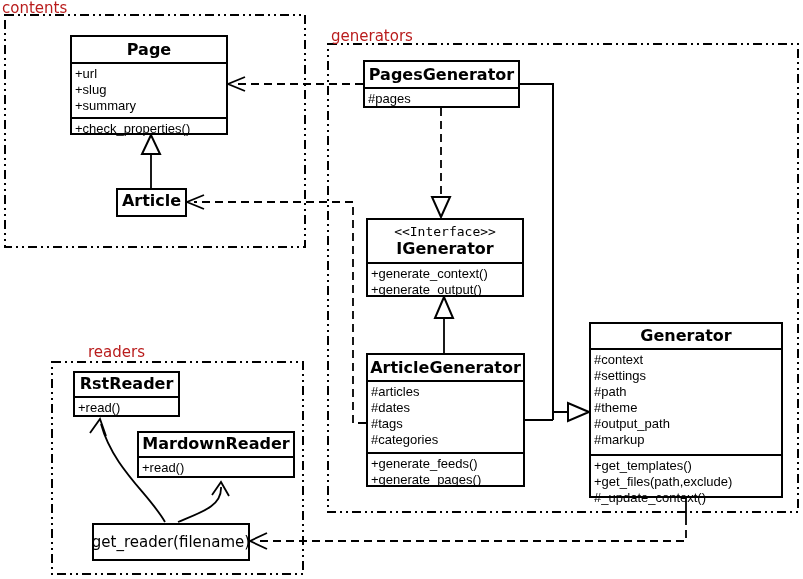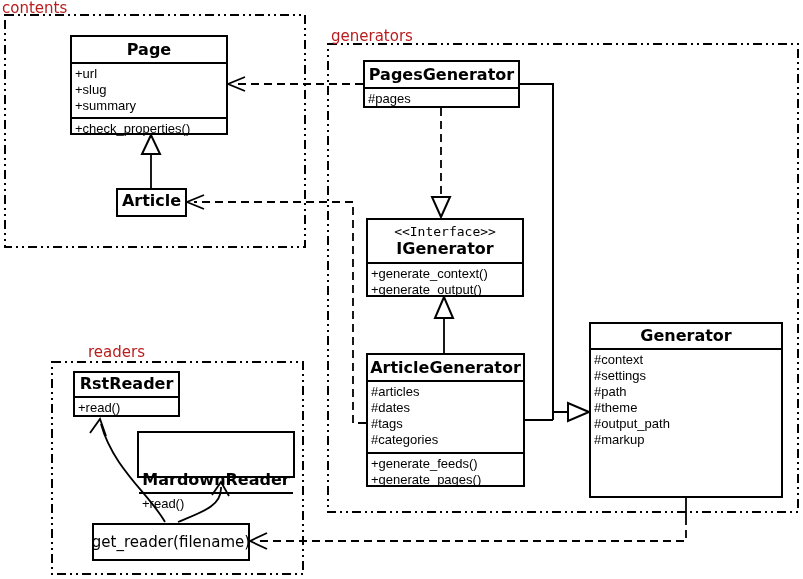--- a/index.html
+++ b/index.html
@@ -137,31 +137,36 @@
   <div class="cls" style="left:589px;top:322px;width:194px;height:176px;">
     <div class="title" style="padding-top:3px;">Generator</div>
     <div class="sec" style="height:101px;">
       <div class="row">#context</div>
       <div class="row">#settings</div>
       <div class="row">#path</div>
       <div class="row">#theme</div>
       <div class="row">#output_path</div>
       <div class="row">#markup</div>
     </div>
+    <div class="sec">
+      <div class="row">+get_templates()</div>
+      <div class="row">+get_files(path,exclude)</div>
+      <div class="row">#_update_context()</div>
+    </div>
   </div>
 
   <div class="cls" style="left:73px;top:371px;width:107px;height:46px;">
     <div class="title" style="padding-top:2px;">RstReader</div>
     <div class="sec">
       <div class="row">+read()</div>
     </div>
   </div>
 
   <div class="cls" style="left:137px;top:431px;width:158px;height:47px;">
-    <div class="title" style="padding-top:2px;margin-top:36px;">MardownReader</div>
+    <div class="title" style="padding-top:2px;">MardownReader</div>
     <div class="sec">
       <div class="row">+read()</div>
     </div>
   </div>
 
   <div class="note" style="left:92px;top:523px;width:158px;height:38px;">
     <span>get_reader(filename)</span>
   </div>
 
 </div>

